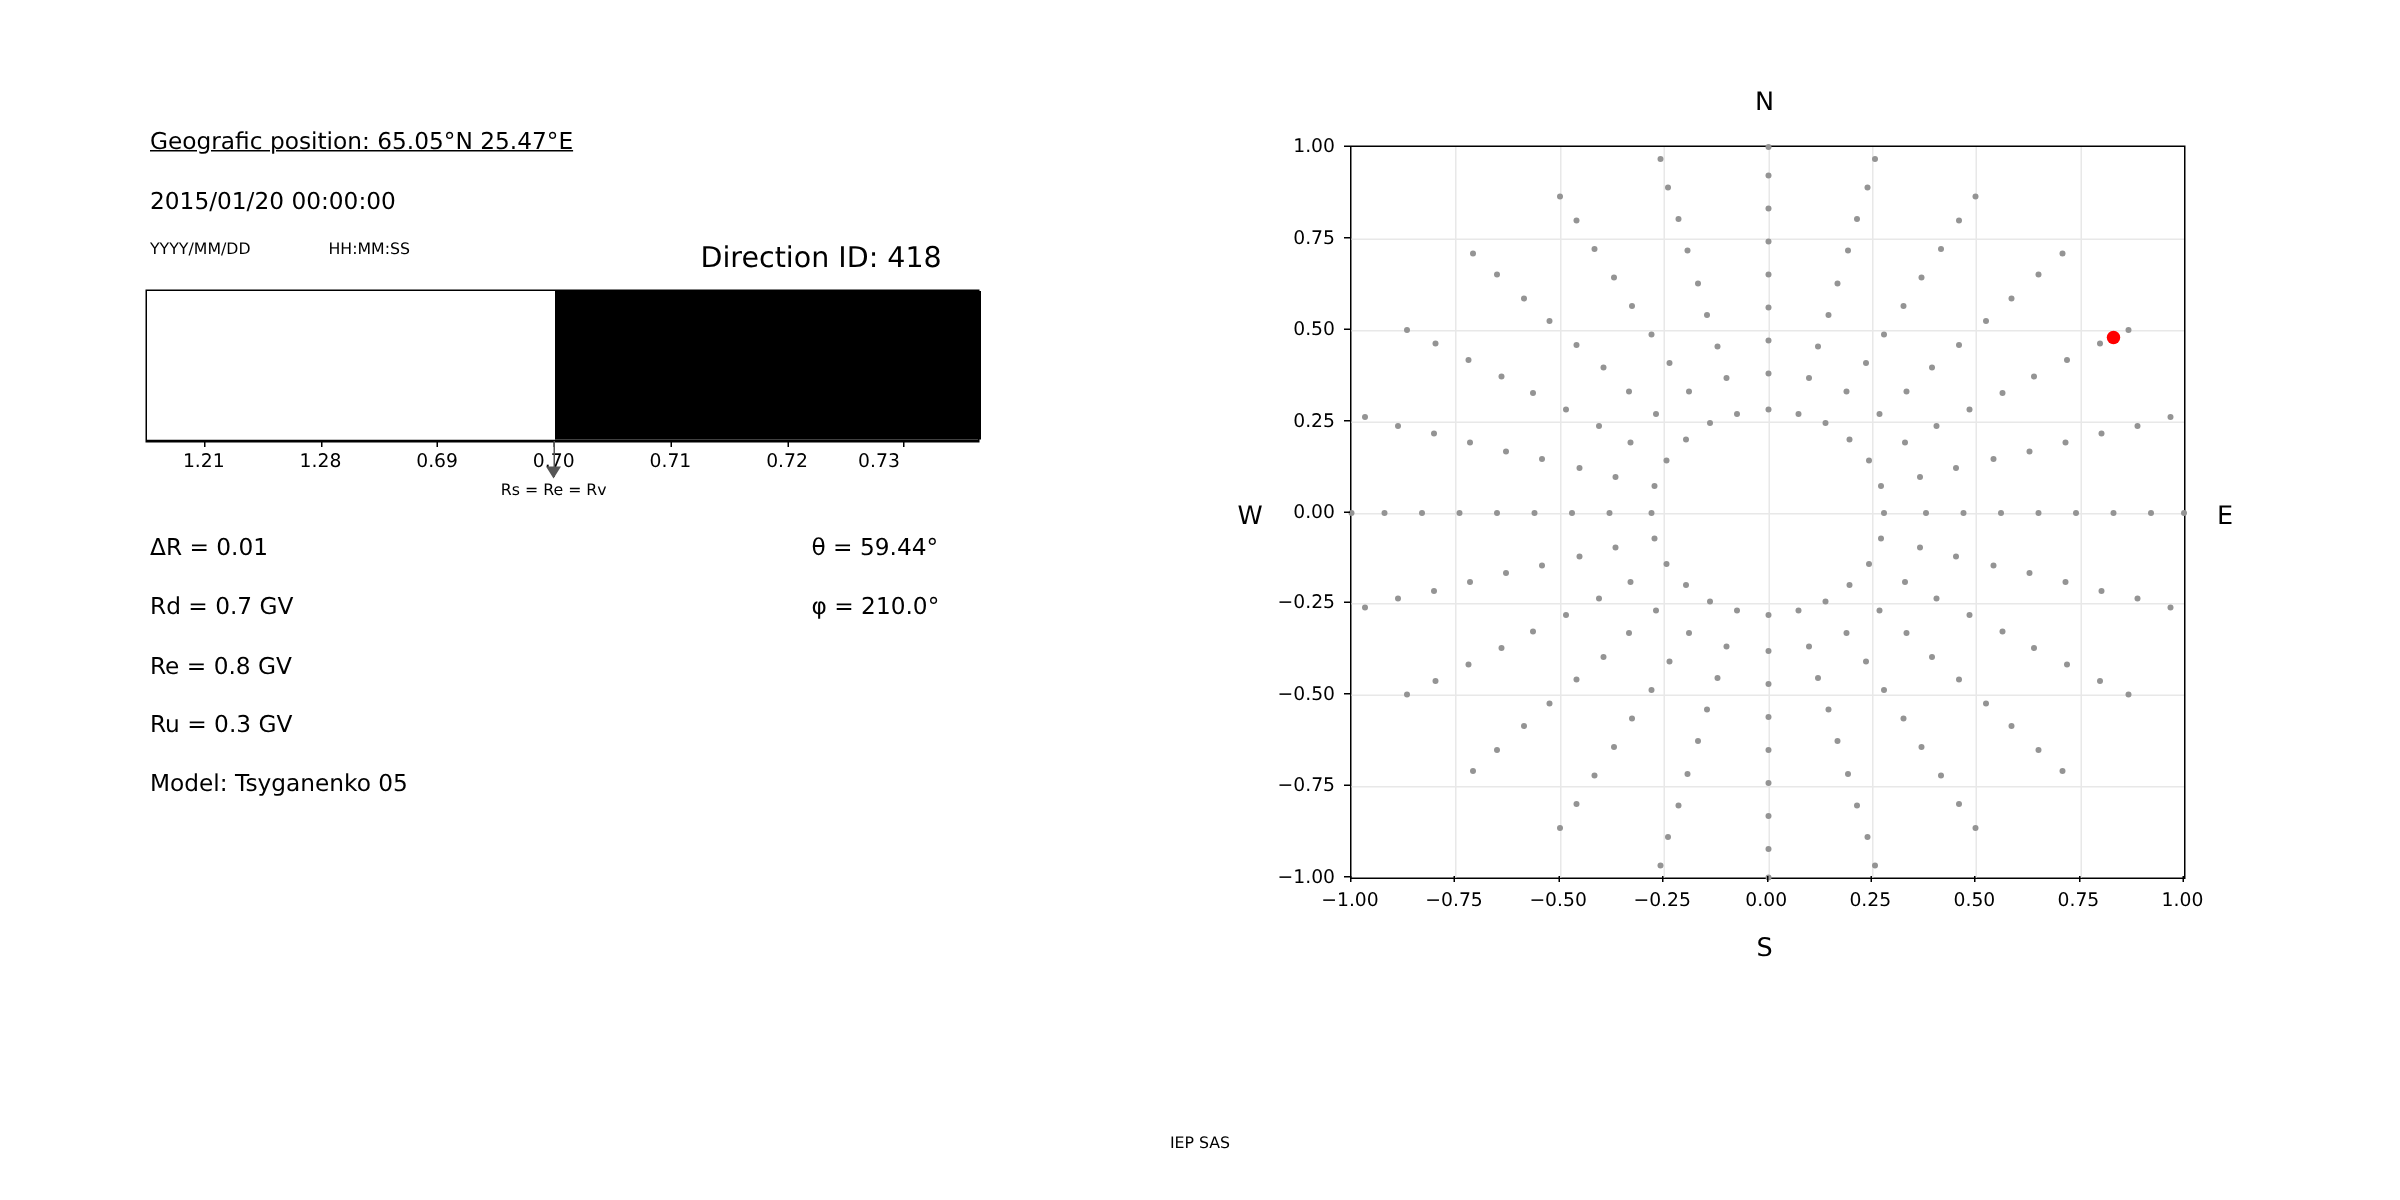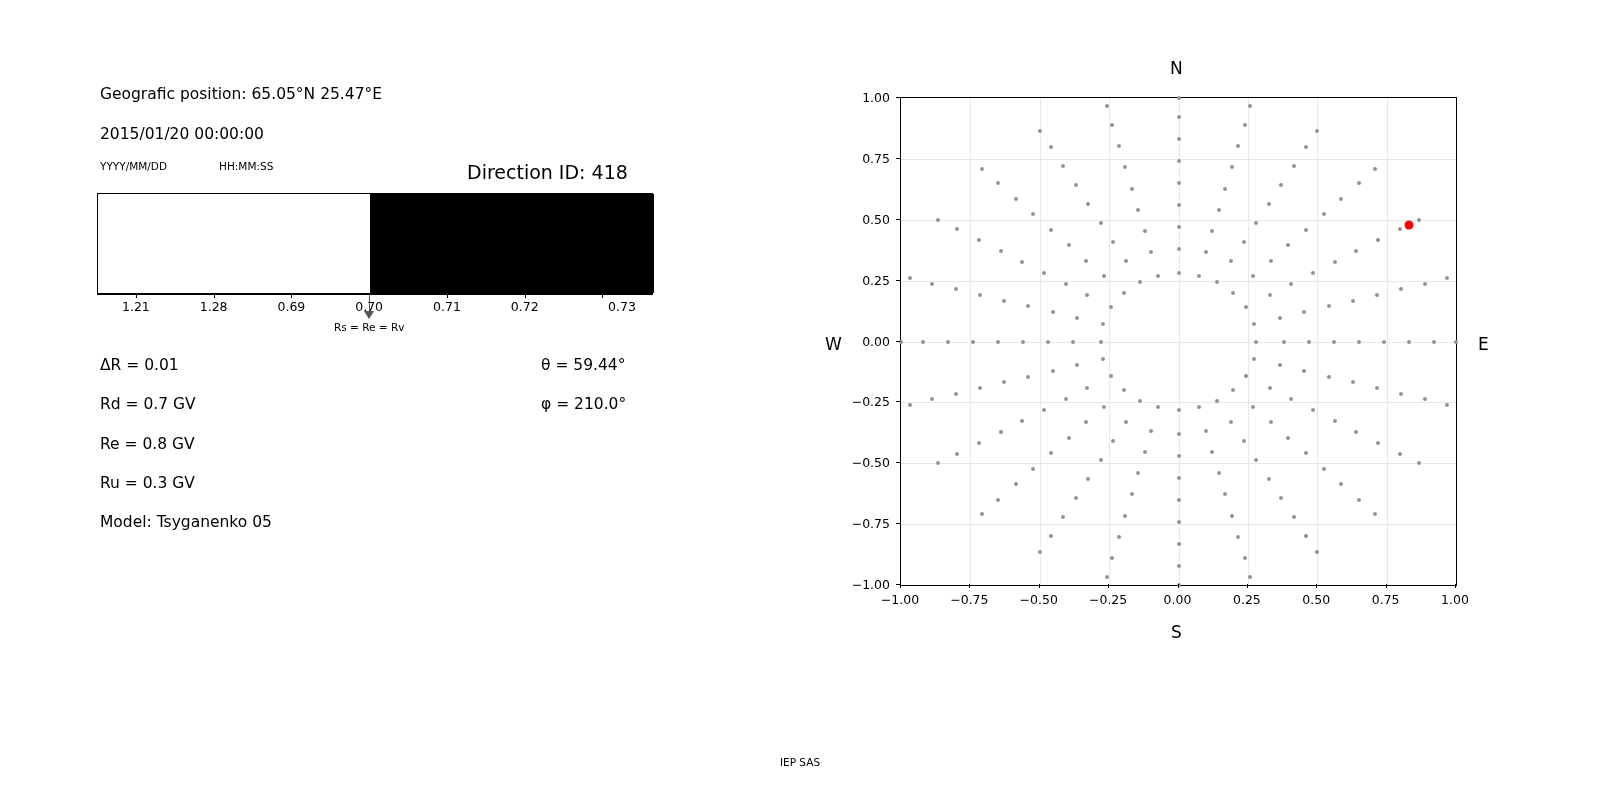--- a/index.html
+++ b/index.html
@@ -11,21 +11,21 @@
     position:relative;
     overflow:hidden;
   }
   .abs{position:absolute;}
 
   
   #left-panel{left:0;top:0;width:760px;height:700px;}
 
   .info-line{font-size:15.5px;color:#000;white-space:nowrap;}
 
-  #geo-position{left:100px;top:85px;}
+  #geo-position{left:100px;top:85px;text-decoration:underline;}
   #datetime{left:100px;top:125px;}
   #fmt-date{left:100px;top:160px;font-size:10.5px;}
   #fmt-time{left:219px;top:160px;font-size:10.5px;}
   #direction-id{left:467px;top:161px;font-size:19px;}
 
   
   #spectrum-wrap{left:97px;top:193px;width:556px;height:101px;}
   #spectrum-box{
     position:absolute;left:0;top:0;width:556px;height:101px;
     border:1px solid #000;box-sizing:border-box;background:#ffffff;
@@ -99,21 +99,21 @@
         <div class="spec-tick-label" style="left: 116.643px;">1.28</div>
         <div class="spec-tick" style="left: 194.406px;"></div>
         <div class="spec-tick-label" style="left: 194.406px;">0.69</div>
         <div class="spec-tick" style="left: 272.168px;"></div>
         <div class="spec-tick-label" style="left: 272.168px;">0.70</div>
         <div class="spec-tick" style="left: 349.93px;"></div>
         <div class="spec-tick-label" style="left: 349.93px;">0.71</div>
         <div class="spec-tick" style="left: 427.692px;"></div>
         <div class="spec-tick-label" style="left: 427.692px;">0.72</div>
         <div class="spec-tick" style="left: 505.455px;"></div>
-        <div class="spec-tick-label" style="left: 525px;">0.73</div>
+        <div class="spec-tick-label" style="left: 489px;">0.73</div>
       </div>
     <div id="rs-marker" style="left: 272.168px;"></div>
     <div id="rs-arrow" style="left: 267.168px;"></div>
     <div id="spec-xlabel" style="left: 272.168px;">Rs = Re = Rv</div>
   </div>
 
   <div class="abs param" id="p-dR">ΔR = 0.01</div>
   <div class="abs param" id="p-Rd">Rd = 0.7 GV</div>
   <div class="abs param" id="p-Re">Re = 0.8 GV</div>
   <div class="abs param" id="p-Ru">Ru = 0.3 GV</div>

